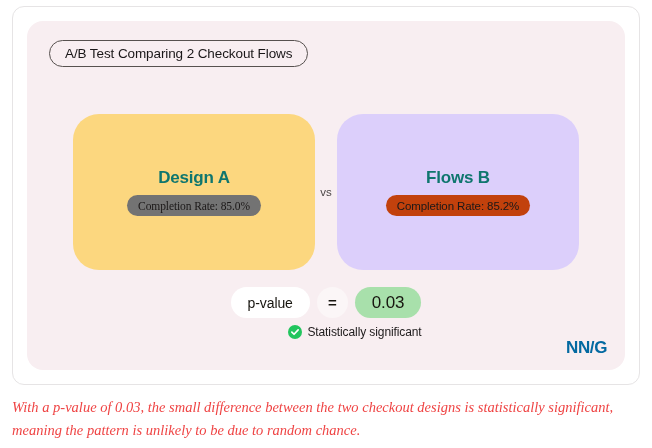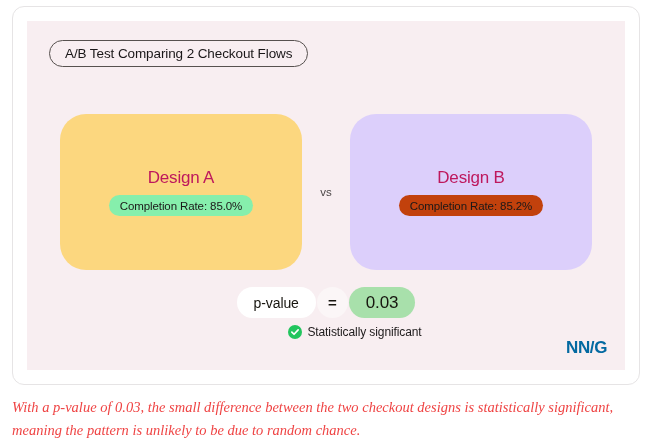--- a/index.html
+++ b/index.html
@@ -36,21 +36,21 @@
     padding: 14px;
   }
 
   
   .panel {
     position: relative;
     width: 100%;
     height: 100%;
     box-sizing: border-box;
     background: #f8eef1;
-    border-radius: 0;
+    border-radius: 16px;
     overflow: hidden;
   }
 
   
   .title-pill {
     position: absolute;
     left: 22px;
     top: 19px;
     display: inline-flex;
     align-items: center;
@@ -85,42 +85,42 @@
     flex-direction: column;
     align-items: center;
     justify-content: center;
     box-sizing: border-box;
   }
   .design-card.variant-a { background: #fcd77f; }
   .design-card.variant-b { background: #dccffb; }
 
   .design-title {
     font-size: 17px;
-    font-weight: 400;
-    color: #be185d;
+    font-weight: 700;
+    color: #0f766e;
     letter-spacing: -0.2px;
     margin-bottom: 7px;
   }
 
   .metric-pill {
     display: inline-flex;
     align-items: center;
     height: 21px;
     padding: 0 11px;
     border-radius: 999px;
     font-size: 11.5px;
     color: #1b1818;
     letter-spacing: -0.1px;
     white-space: nowrap;
   }
-  .variant-a .metric-pill { background: #86efac; }
+  .variant-a .metric-pill { background: #737373; font-family: Liberation Serif, serif; }
   .variant-b .metric-pill { background: #c2410c; }
 
   .vs-label {
-    width: 48px;
+    width: 22px;
     display: flex;
     align-items: center;
     justify-content: center;
     font-size: 11.5px;
     color: #4b4647;
     letter-spacing: 0.1px;
   }
 
   
   .pvalue-block {
@@ -129,21 +129,21 @@
     top: 266px;
     width: 100%;
     display: flex;
     flex-direction: column;
     align-items: center;
   }
 
   .pvalue-row {
     display: flex;
     align-items: flex-start;
-    gap: 1px;
+    gap: 7px;
   }
 
   .pv-pill {
     display: inline-flex;
     align-items: center;
     justify-content: center;
     height: 31px;
     padding: 0 17px;
     border-radius: 999px;
     font-size: 14px;
@@ -223,21 +223,21 @@
       <div class="compare-row">
 
         <div class="design-card variant-a">
           <div class="design-title">Design A</div>
           <div class="metric-pill">Completion Rate: 85.0%</div>
         </div>
 
         <div class="vs-label">vs</div>
 
         <div class="design-card variant-b">
-          <div class="design-title">Design B</div>
+          <div class="design-title">Flows B</div>
           <div class="metric-pill">Completion Rate: 85.2%</div>
         </div>
 
       </div>
 
       <div class="pvalue-block">
         <div class="pvalue-row">
           <div class="pv-pill label-pill">p-value</div>
           <div class="pv-pill equals-pill">=</div>
           <div class="pv-pill value-pill">0.03</div>

